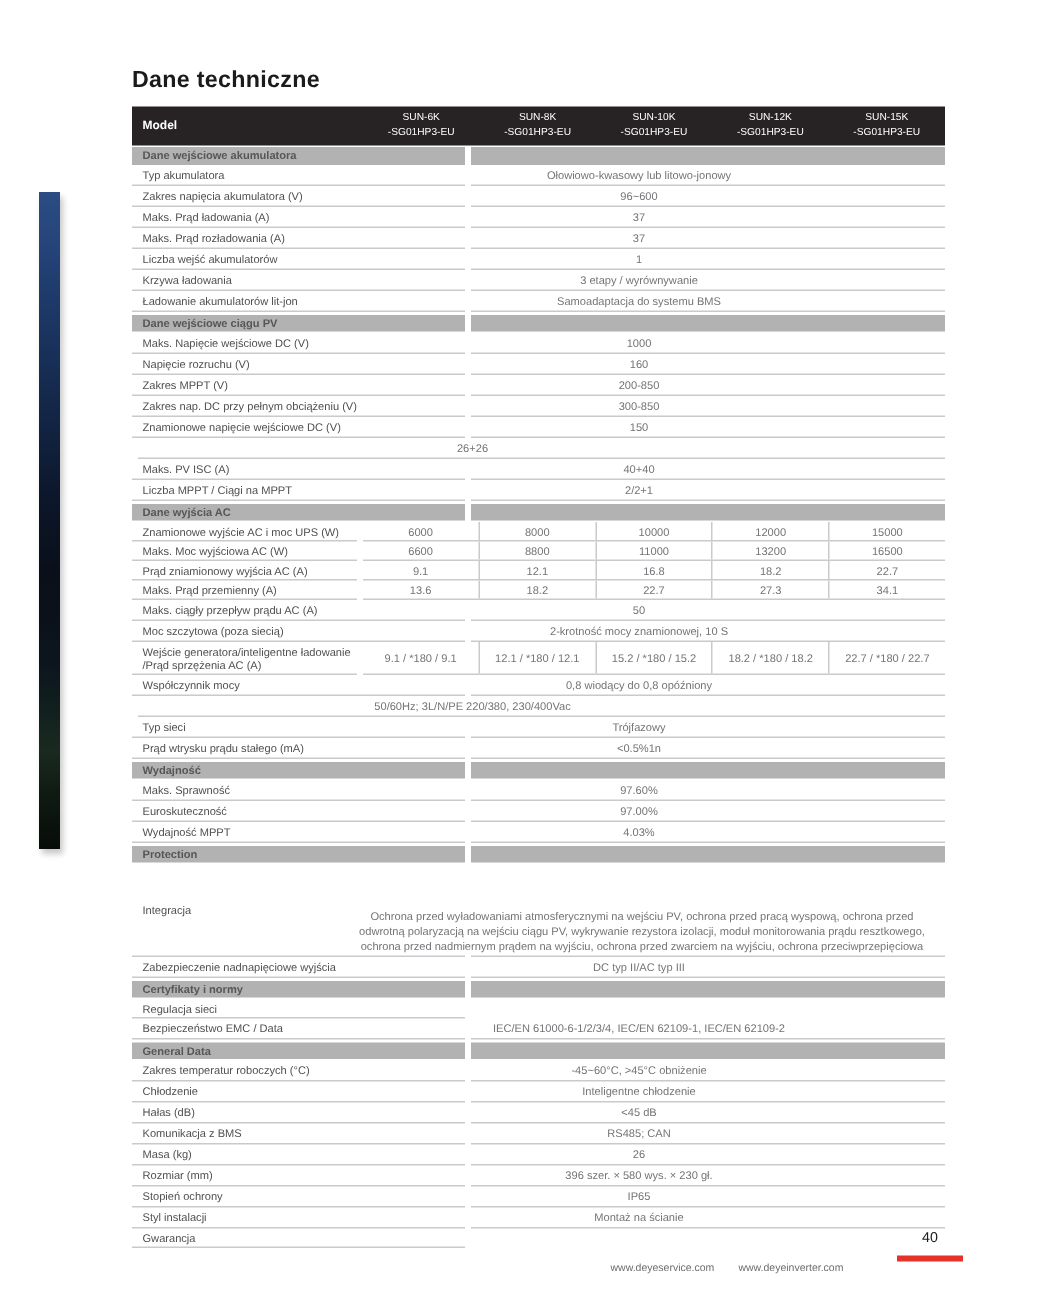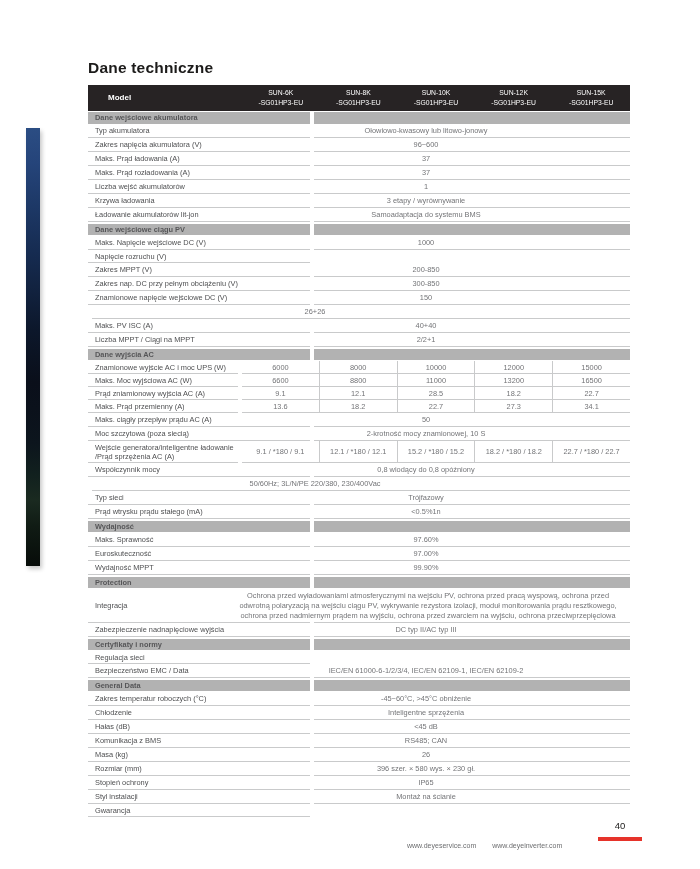--- a/index.html
+++ b/index.html
@@ -11,30 +11,30 @@
   }
   
   .photo-strip {
     position:absolute; left:26px; top:128px; width:14px; height:438px;
     background:linear-gradient(180deg,
       #2b4d83 0%, #25447a 8%, #1d3866 18%, #162c52 28%, #11213d 38%,
       #0c172b 46%, #0b1322 52%, #0a0f1a 58%, #0b111b 64%, #0c151d 72%,
       #11201e 79%, #1a2a20 85%, #101b14 91%, #070c09 100%);
     box-shadow:2px 3px 4px rgba(0,0,0,0.22);
   }
-  .content { position:absolute; left:88px; top:14px; width:542px; }
+  .content { position:absolute; left:88px; top:0; width:542px; }
   .page-title {
     margin:46px 0 0 0; font-size:15.5px; line-height:1; font-weight:bold;
     color:#1c1b1a; letter-spacing:0.2px;
   }
   .spec-table { margin-top:9px; width:542px; }
 
   
   .thead { display:flex; background:var(--header-bg); color:#fff; height:26px; }
-  .th-label { width:154px; box-sizing:border-box; padding-left:20px; display:flex; align-items:center; font-size:8px; font-weight:bold; }
+  .th-label { width:154px; box-sizing:border-box; padding-left:7px; display:flex; align-items:center; font-size:8px; font-weight:bold; }
   .th-cols { flex:1; display:flex; }
   .th-col { flex:1; display:flex; flex-direction:column; align-items:center; justify-content:center; font-size:6.8px; line-height:1.35; font-weight:normal; }
 
   
   .sec { display:flex; height:11.5px; margin:1.5px 0 1px 0; }
   .sec-label { width:222px; box-sizing:border-box; background:var(--section-bg); display:flex; align-items:center; padding-left:7px; font-size:7.4px; font-weight:bold; color:#565658; }
   .sec-fill { flex:1; background:var(--section-bg); }
   .gap { width:4px; flex:none; }
 
   
@@ -48,21 +48,21 @@
   .row.cols .cell-label { width:150px; }
   .cell-values {
     flex:1; box-sizing:border-box; border-bottom:1px solid var(--border);
     display:flex; align-items:stretch;
   }
   .cell-span {
     flex:1; display:flex; align-items:center; justify-content:center;
     box-sizing:border-box; padding:1.5px 94px 1.5px 2px;
     text-align:center; font-size:7.4px; color:var(--value-color); line-height:1.35; white-space:pre-line;
   }
-  .cell-span.wide { padding:1.5px 2px; margin-left:-88px; }
+  .cell-span.wide { padding:1.5px 2px; margin-left:-88px;margin-top:28px; }
   .cell-v {
     flex:1; display:flex; align-items:center; justify-content:center;
     text-align:center; font-size:7.4px; color:var(--value-color);
     border-left:1px solid var(--border); padding:1px 2px; box-sizing:border-box;
   }
   .cell-v:first-child { border-left:none; }
 
   
   .footer-links { position:absolute; top:842px; left:407px; display:flex; gap:16px; font-size:7px; color:#6d6e70; }
   .page-number { position:absolute; top:820px; left:598px; width:44px; text-align:center; font-size:9.5px; font-weight:normal; color:#1c1b1a; }
@@ -163,20 +163,23 @@
       <div class="row span">
         <div class="cell-label">Maks. Napięcie wejściowe DC (V)</div>
         <div class="gap"></div>
         <div class="cell-values">
           <div class="cell-span">1000</div>
         </div>
       </div>
       <div class="row span">
         <div class="cell-label">Napięcie rozruchu (V)</div>
         <div class="gap"></div>
+        <div class="cell-values">
+          <div class="cell-span">160</div>
+        </div>
       </div>
       <div class="row span">
         <div class="cell-label">Zakres MPPT (V)</div>
         <div class="gap"></div>
         <div class="cell-values">
           <div class="cell-span">200-850</div>
         </div>
       </div>
       <div class="row span">
         <div class="cell-label">Zakres nap. DC przy pełnym obciążeniu (V)</div>
@@ -238,21 +241,21 @@
           <div class="cell-v">13200</div>
           <div class="cell-v">16500</div>
         </div>
       </div>
       <div class="row cols">
         <div class="cell-label">Prąd zniamionowy wyjścia AC (A)</div>
         <div class="gap"></div>
         <div class="cell-values">
           <div class="cell-v">9.1</div>
           <div class="cell-v">12.1</div>
-          <div class="cell-v">28.5</div>
+          <div class="cell-v">16.8</div>
           <div class="cell-v">18.2</div>
           <div class="cell-v">22.7</div>
         </div>
       </div>
       <div class="row cols">
         <div class="cell-label">Maks. Prąd przemienny (A)</div>
         <div class="gap"></div>
         <div class="cell-values">
           <div class="cell-v">13.6</div>
           <div class="cell-v">18.2</div>
@@ -330,21 +333,21 @@
         <div class="cell-label">Euroskuteczność</div>
         <div class="gap"></div>
         <div class="cell-values">
           <div class="cell-span">97.00%</div>
         </div>
       </div>
       <div class="row span">
         <div class="cell-label">Wydajność MPPT</div>
         <div class="gap"></div>
         <div class="cell-values">
-          <div class="cell-span">99.90%</div>
+          <div class="cell-span">4.03%</div>
         </div>
       </div>
       <div class="sec">
         <div class="sec-label">Protection</div>
         <div class="gap"></div>
         <div class="sec-fill"></div>
       </div>
       <div class="row span">
         <div class="cell-label">Integracja</div>
         <div class="gap"></div>
@@ -386,21 +389,21 @@
         <div class="cell-label">Zakres temperatur roboczych (°C)</div>
         <div class="gap"></div>
         <div class="cell-values">
           <div class="cell-span">-45~60°C, &gt;45°C obniżenie</div>
         </div>
       </div>
       <div class="row span">
         <div class="cell-label">Chłodzenie</div>
         <div class="gap"></div>
         <div class="cell-values">
-          <div class="cell-span">Inteligentne sprzężenia</div>
+          <div class="cell-span">Inteligentne chłodzenie</div>
         </div>
       </div>
       <div class="row span">
         <div class="cell-label">Hałas (dB)</div>
         <div class="gap"></div>
         <div class="cell-values">
           <div class="cell-span">&lt;45 dB</div>
         </div>
       </div>
       <div class="row span">

